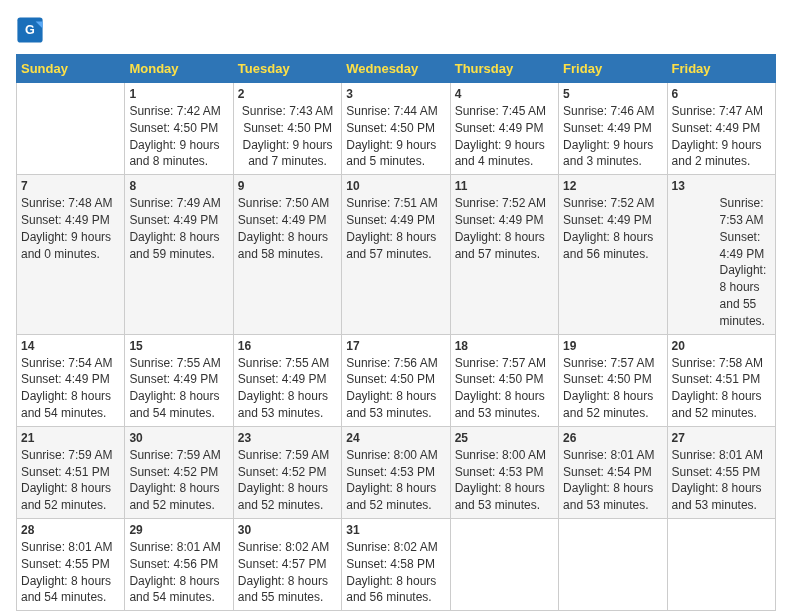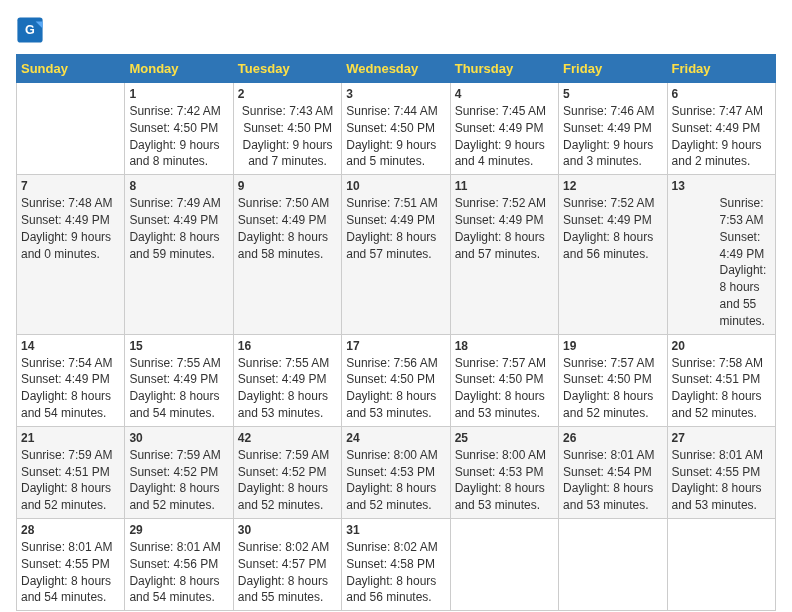--- a/index.html
+++ b/index.html
@@ -254,21 +254,21 @@
 Sunset: 4:51 PM
 Daylight: 8 hours and 52 minutes.</div>
         </td>
         <td>
           <span class="day-num">30</span>
           <div class="cell-text" style="white-space: pre-line;">Sunrise: 7:59 AM
 Sunset: 4:52 PM
 Daylight: 8 hours and 52 minutes.</div>
         </td>
         <td>
-          <span class="day-num">42</span>
+          <span class="day-num">23</span>
           <div class="cell-text" style="white-space: pre-line;">Sunrise: 7:59 AM
 Sunset: 4:52 PM
 Daylight: 8 hours and 52 minutes.</div>
         </td>
         <td>
           <span class="day-num">24</span>
           <div class="cell-text" style="white-space: pre-line;">Sunrise: 8:00 AM
 Sunset: 4:53 PM
 Daylight: 8 hours and 52 minutes.</div>
         </td>

